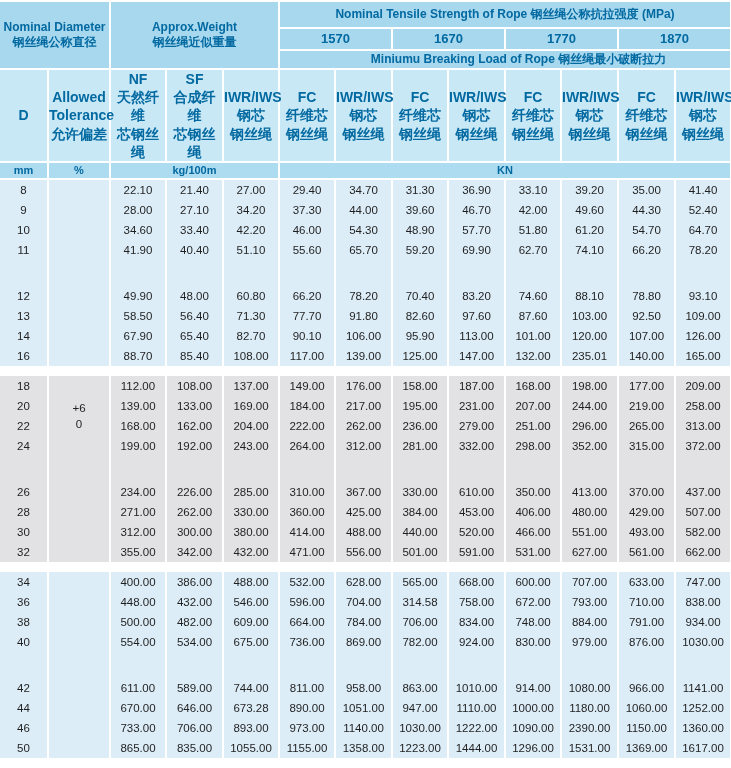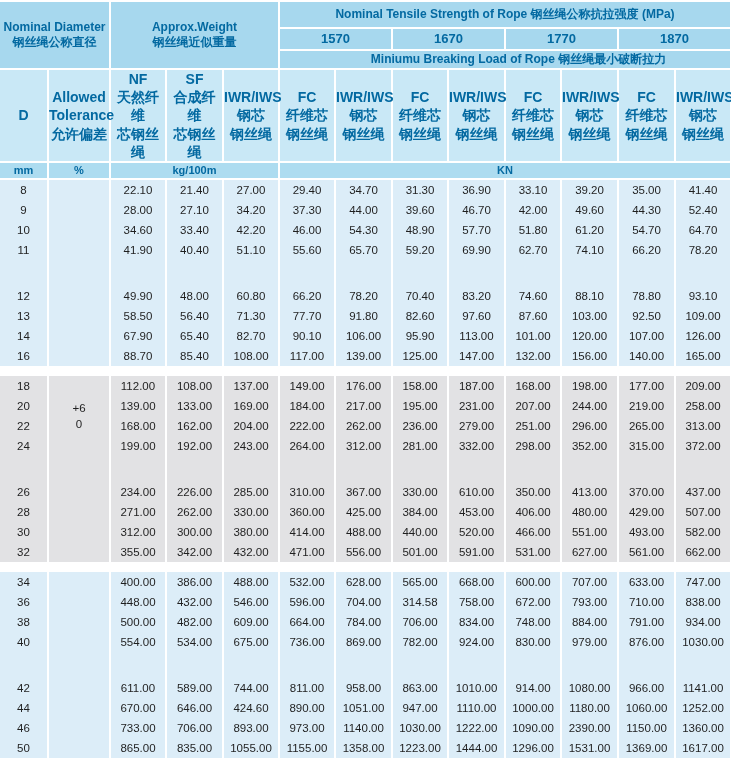--- a/index.html
+++ b/index.html
@@ -233,21 +233,21 @@
           <td>16</td>
           <td></td>
           <td>88.70</td>
           <td>85.40</td>
           <td>108.00</td>
           <td>117.00</td>
           <td>139.00</td>
           <td>125.00</td>
           <td>147.00</td>
           <td>132.00</td>
-          <td>156.00</td>
+          <td>235.01</td>
           <td>140.00</td>
           <td>165.00</td>
         </tr>
         <tr class="band">
           <td colspan="13"></td>
         </tr>
         <tr class="grey">
           <td>18</td>
           <td></td>
           <td>112.00</td>
@@ -473,21 +473,21 @@
           <td>914.00</td>
           <td>1080.00</td>
           <td>966.00</td>
           <td>1141.00</td>
         </tr>
         <tr class="blue">
           <td>44</td>
           <td></td>
           <td>670.00</td>
           <td>646.00</td>
-          <td>424.60</td>
+          <td>673.28</td>
           <td>890.00</td>
           <td>1051.00</td>
           <td>947.00</td>
           <td>1110.00</td>
           <td>1000.00</td>
           <td>1180.00</td>
           <td>1060.00</td>
           <td>1252.00</td>
         </tr>
         <tr class="blue">

